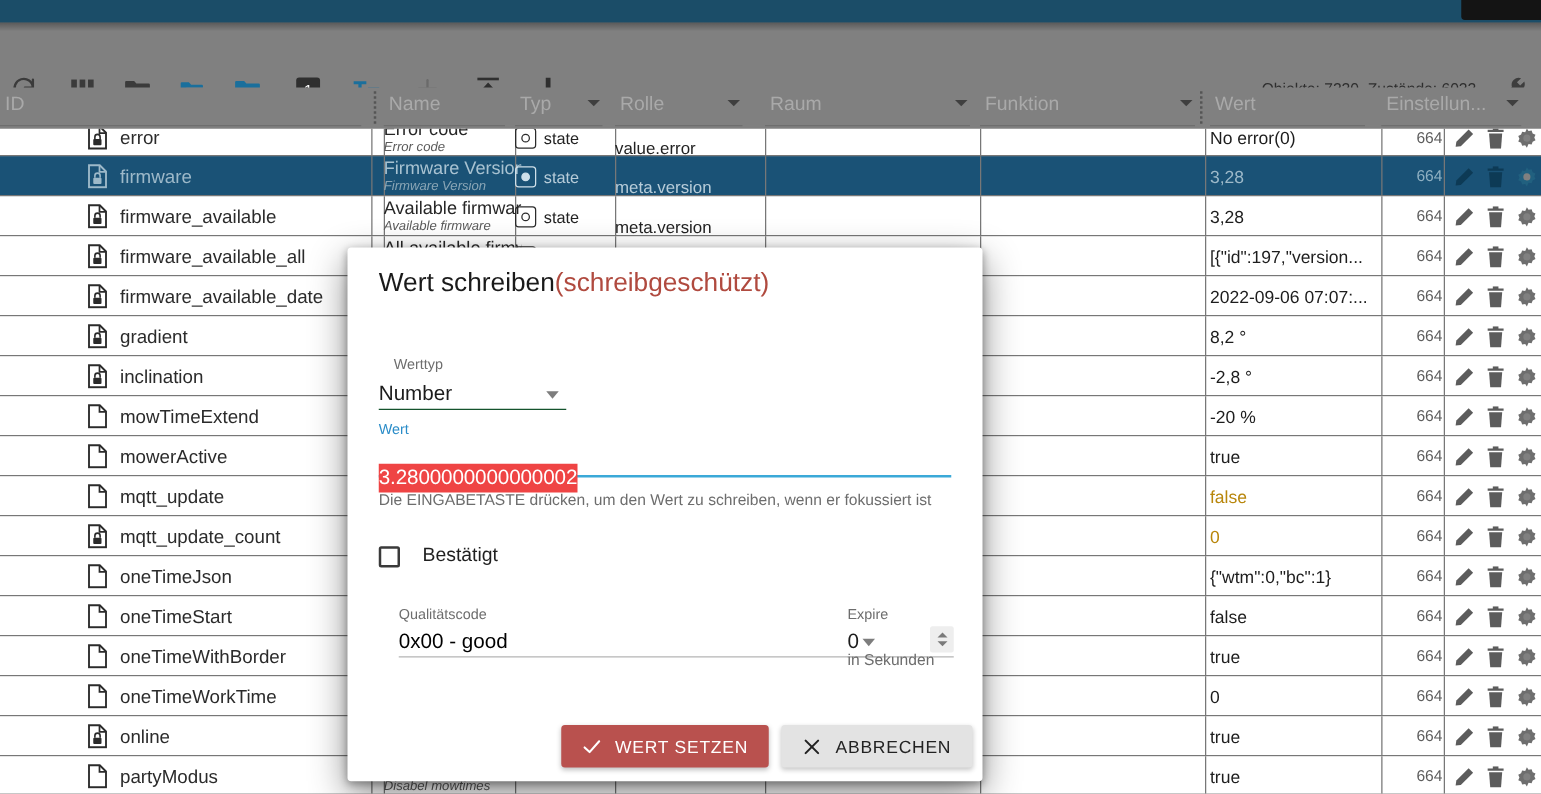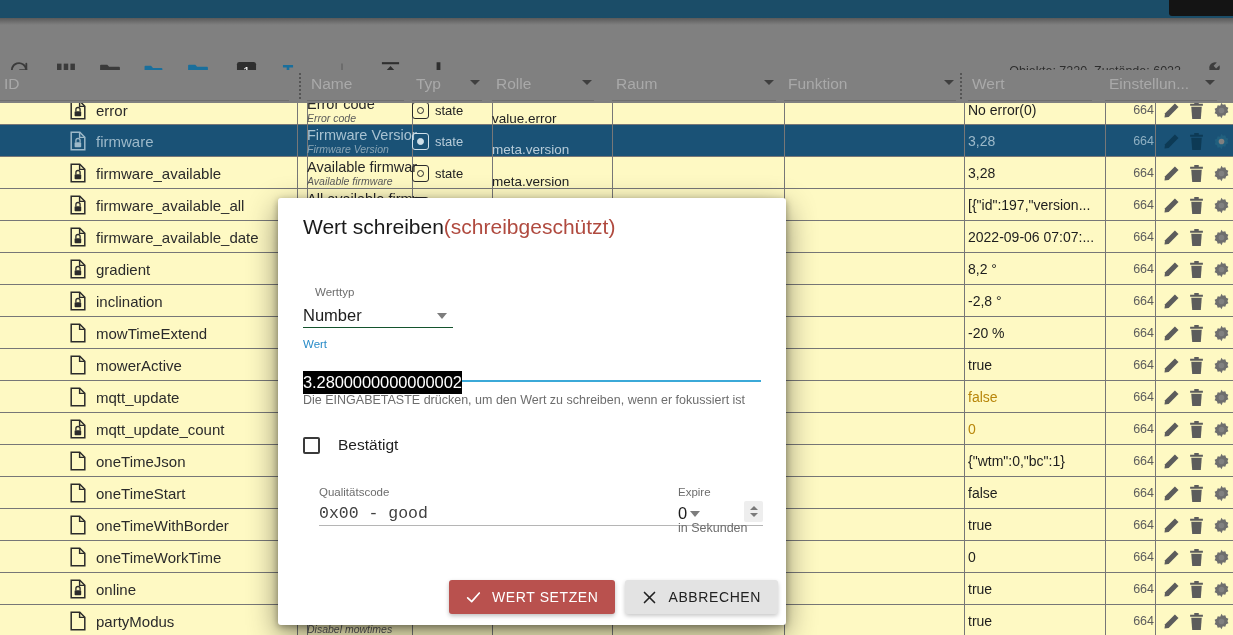--- a/index.html
+++ b/index.html
@@ -65,21 +65,21 @@
     border-left:2px dotted #555;
   }
   
   #rows{
     position:absolute; left:0; top:103px; width:1233px; height:532px;
     overflow:hidden;
   }
   .row{
     position:relative; height:32px; width:1233px;
     border-bottom:1px solid #777;
-    background:#fef9c3;
+    background:#ffffff;
   }
   .row.sel{ background:#1a5276; }
   .row.first{ border-top:1px solid #6f6f6f; }
   .c-id{
     position:absolute; left:70px; top:0; height:32px; width:230px;
     display:flex; align-items:center; gap:10px;
     font-size:15px; color:#2b2b2b;
   }
   .row.sel .c-id{ color:#9db9c9; }
   .doc-ico{ width:16px; height:20px; flex:0 0 16px; }
@@ -159,40 +159,40 @@
     position:absolute; right:6px; bottom:8px;
     width:0;height:0;border-left:5px solid transparent;border-right:5px solid transparent;
     border-top:6px solid #7d7d7d;
   }
   #grp-wert{ position:absolute; left:25px; top:140px; width:458px; }
   #grp-wert .lbl{ font-size:11.5px; color:#2a8cc8; }
   #wert-input{
     margin-top:4px; height:23px; display:flex; align-items:center;
   }
   #wert-input .sel-text{
-    background:#000000; color:#ffffff; font-size:16.5px;
+    background:#ef4444; color:#ffffff; font-size:16.5px;
     padding:1px 0 2px 0; letter-spacing:-0.1px; line-height:20px;margin-top:34px;
   }
   #grp-wert .bar{ height:2px; background:#3ba9d8; width:458px; margin-top:3px;}
   #hint{
     position:absolute; left:25px; top:195px; font-size:12.5px; color:#6d6d6d;
     white-space:nowrap;
   }
   #chk-row{
     position:absolute; left:25px; top:238px; display:flex; align-items:center; gap:18px;
   }
   #chk-box{ width:17px;height:17px;border:2px solid #3a3a3a; border-radius:2px; background:#fff;}
   #chk-label{ font-size:15.5px; color:#1f1f1f; }
   #grp-qual{ position:absolute; left:41px; top:288px; width:385px; }
   #grp-qual .lbl{ font-size:11.5px; color:#6d6d6d; }
   #grp-qual .sel-row{
     position:relative; display:flex; align-items:flex-end; height:28px;
     border-bottom:1px solid #b5b5b5; width:385px;
   }
-  #grp-qual .sel-val{ font-size:16.5px; color:#404040; padding-bottom:2px;font-family:Liberation Mono, monospace; }
+  #grp-qual .sel-val{ font-size:16.5px; color:#000000; padding-bottom:2px; }
   #grp-qual .caret{
     position:absolute; right:4px; bottom:8px;
     width:0;height:0;border-left:5px solid transparent;border-right:5px solid transparent;
     border-top:6px solid #7d7d7d;
   }
   #grp-expire{ position:absolute; left:400px; top:288px; width:85px; }
   #grp-expire .lbl{ font-size:11.5px; color:#6d6d6d; }
   #grp-expire .num-row{
     position:relative; display:flex; align-items:flex-end; height:28px;
     border-bottom:1px solid #b5b5b5; width:85px;

